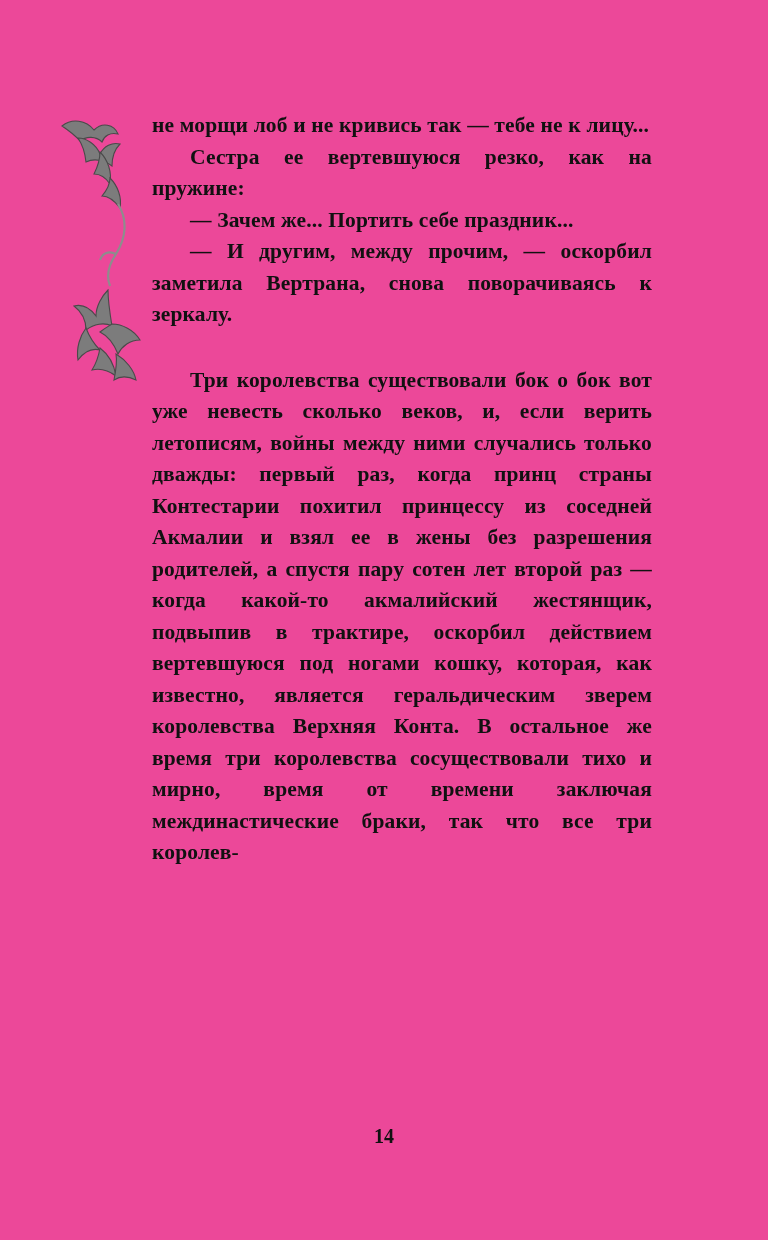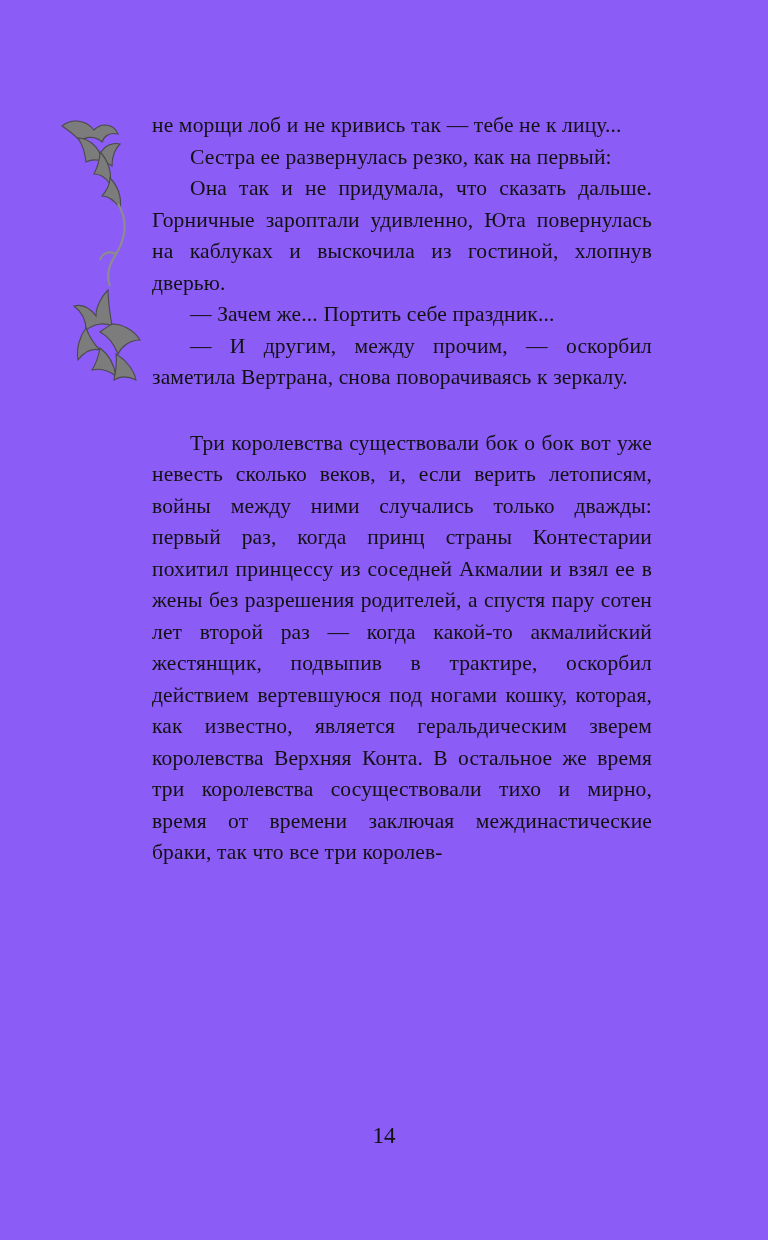--- a/index.html
+++ b/index.html
@@ -11,21 +11,22 @@
     width: 768px;
     height: 1240px;
     position: relative;
     font-family: "Liberation Serif", serif;
     color: #000000;
     overflow: hidden;
   }
   .page {
     position: absolute;
     inset: 0;
-    background: #8b5cf6;
+    background: #ec4899;
+    font-weight: bold;
   }
   .ornament {
     position: absolute;
     left: 52px;
     top: 108px;
     width: 96px;
     height: 300px;
     pointer-events: none;
   }
   .text-column {
@@ -51,21 +52,21 @@
   }
   .section-gap {
     height: 34px;
   }
   .folio {
     position: absolute;
     left: 0;
     right: 0;
     top: 1122px;
     text-align: center;
-    font-size: 23px;
+    font-size: 20px;
     line-height: 28px;
     color: #111111;
     font-family: "Liberation Serif", serif;
   }
 </style>
 </head>
 <body>
 
 <div class="page">
 
@@ -86,22 +87,21 @@
         <path d="M60 216 C70 216, 82 222, 88 232 C78 232, 70 238, 66 246 C62 236, 56 228, 48 224 C53 220, 57 218, 60 216 Z"></path>
         <path d="M34 220 C28 228, 24 240, 26 252 C32 244, 40 240, 48 242 C42 236, 37 228, 34 220 Z"></path>
         <path d="M48 240 C56 246, 62 256, 64 268 C56 262, 48 260, 40 262 C45 254, 47 246, 48 240 Z"></path>
         <path d="M64 246 C74 252, 82 262, 84 272 C76 268, 68 268, 62 272 C64 262, 65 252, 64 246 Z"></path>
       </g>
     </svg>
   </div>
 
   <div class="text-column">
     <p class="para noindent">не морщи лоб и не кривись так — тебе не к лицу...</p>
-    <p class="para indent">Сестра ее развернулась резко, как на первый:</p>
-    <p class="para indent">Она так и не придумала, что сказать дальше. Горничные зароптали удивленно, Юта повернулась на каблуках и выскочила из гостиной, хлопнув дверью.</p>
+    <p class="para indent">Сестра ее вертевшуюся резко, как на пружине:</p>
     <p class="para indent">— Зачем же... Портить себе праздник...</p>
     <p class="para indent">— И другим, между прочим, — оскорбил заметила Вертрана, снова поворачиваясь к зеркалу.</p>
 
     <div class="section-gap"></div>
 
     <p class="para indent">Три королевства существовали бок о бок вот уже невесть сколько веков, и, если верить летописям, войны между ними случались только дважды: первый раз, когда принц страны Контестарии похитил принцессу из соседней Акмалии и взял ее в жены без разрешения родителей, а спустя пару сотен лет второй раз — когда какой-то акмалийский жестянщик, подвыпив в трактире, оскорбил действием вертевшуюся под ногами кошку, которая, как известно, является геральдическим зверем королевства Верхняя Конта. В остальное же время три королевства сосуществовали тихо и мирно, время от времени заключая междинастические браки, так что все три королев-</p>
   </div>
 
   <div class="folio">14</div>
 </div>

